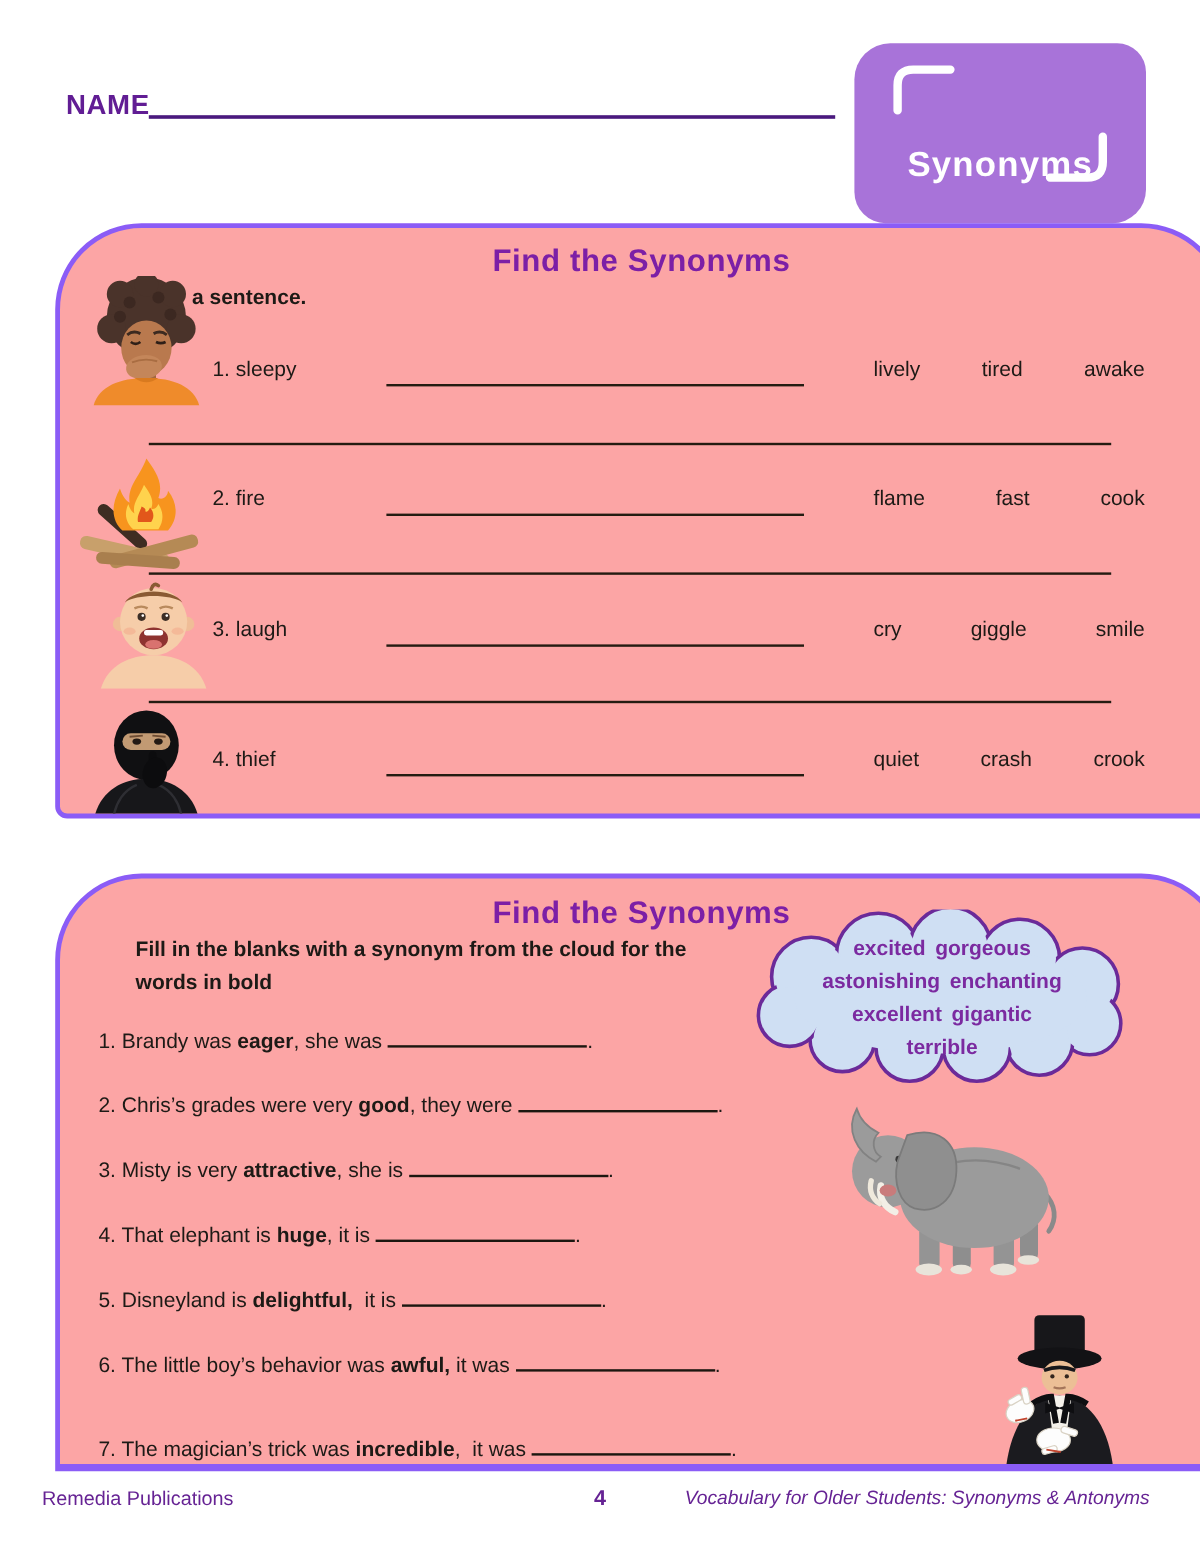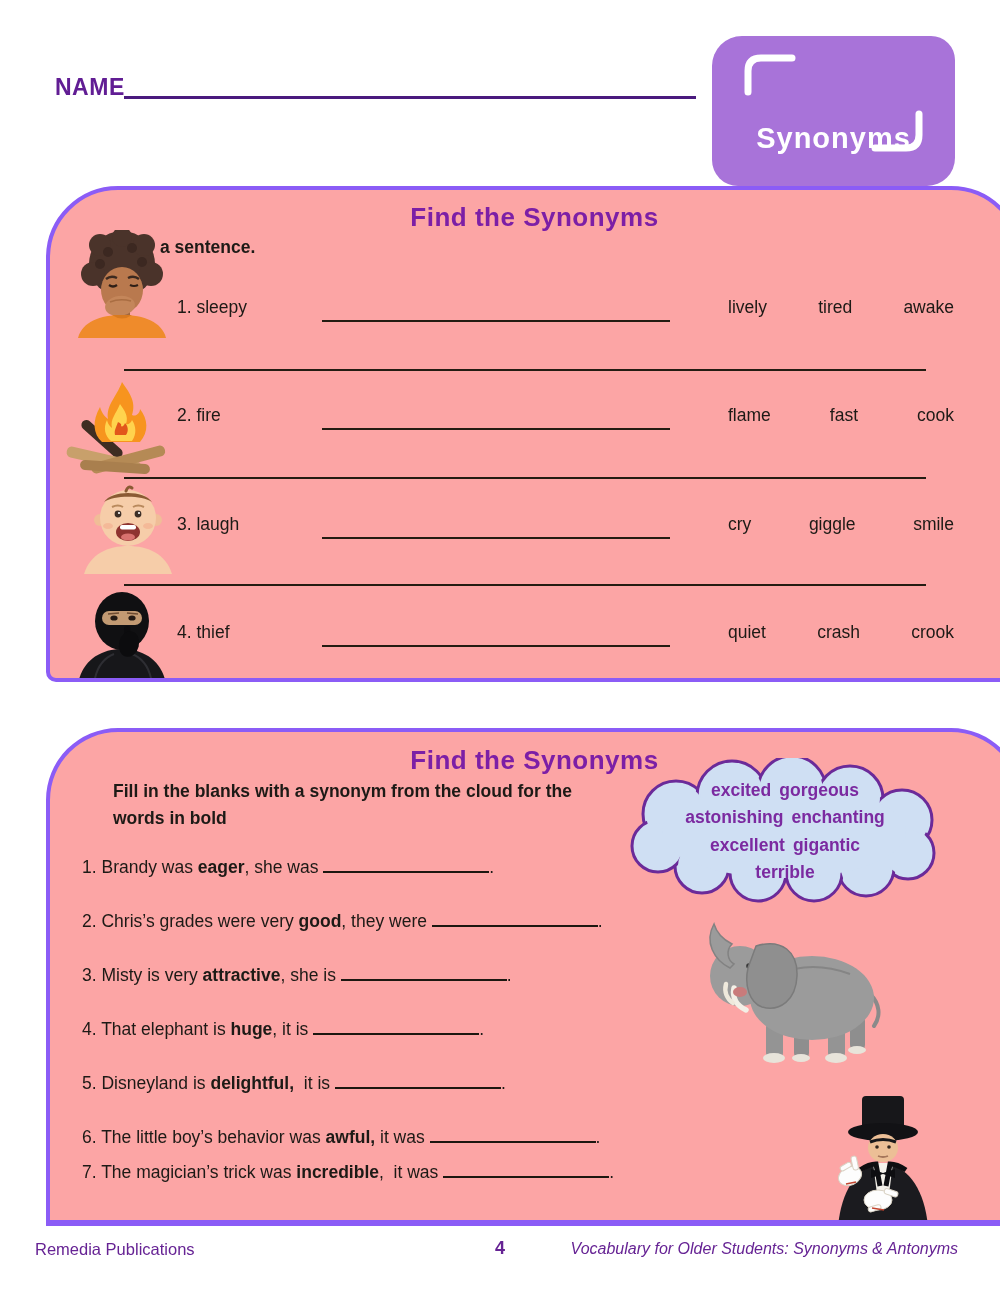--- a/index.html
+++ b/index.html
@@ -254,21 +254,21 @@
   <div class="sentence" style="top: 179px;"><span class="sn">2.</span> <span class="sp">Chris’s grades were very </span><b class="sb">good</b><span class="so">, they were </span><span class="s-blank"></span><span class="st">.</span></div>
 
   <div class="sentence" style="top: 233px;"><span class="sn">3.</span> <span class="sp">Misty is very </span><b class="sb">attractive</b><span class="so">, she is </span><span class="s-blank"></span><span class="st">.</span></div>
 
   <div class="sentence" style="top: 287px;"><span class="sn">4.</span> <span class="sp">That elephant is </span><b class="sb">huge</b><span class="so">, it is </span><span class="s-blank"></span><span class="st">.</span></div>
 
   <div class="sentence" style="top: 341px;"><span class="sn">5.</span> <span class="sp">Disneyland is </span><b class="sb">delightful,</b><span class="so">  it is </span><span class="s-blank"></span><span class="st">.</span></div>
 
   <div class="sentence" style="top: 395px;"><span class="sn">6.</span> <span class="sp">The little boy’s behavior was </span><b class="sb">awful,</b><span class="so"> it was </span><span class="s-blank"></span><span class="st">.</span></div>
 
-  <div class="sentence" style="top: 430px; text-align: center;"><span class="sn">7.</span> <span class="sp">The magician’s trick was </span><b class="sb">incredible</b><span class="so">,  it was </span><span class="s-blank"></span><span class="st">.</span></div>
+  <div class="sentence" style="top: 465px; text-align: center;"><span class="sn">7.</span> <span class="sp">The magician’s trick was </span><b class="sb">incredible</b><span class="so">,  it was </span><span class="s-blank"></span><span class="st">.</span></div>
 </div>
 
   <svg class="art" style="left:632px;top:184px" width="210" height="150" viewBox="0 0 210 150">
     <path d="M188,78 C198,88 199,100 192,110" stroke="#8a8a8a" stroke-width="4" fill="none" stroke-linecap="round"></path>
     <rect x="84" y="104" width="17" height="40" rx="7" fill="#949494"></rect>
     <rect x="112" y="110" width="15" height="34" rx="7" fill="#8e8e8e"></rect>
     <rect x="146" y="104" width="17" height="40" rx="7" fill="#949494"></rect>
     <rect x="168" y="98" width="15" height="38" rx="7" fill="#8e8e8e"></rect>
     <ellipse cx="130" cy="82" rx="62" ry="42" fill="#9b9b9b"></ellipse>
     <path d="M96,58 Q130,44 168,58" stroke="#858585" stroke-width="2" fill="none"></path>

